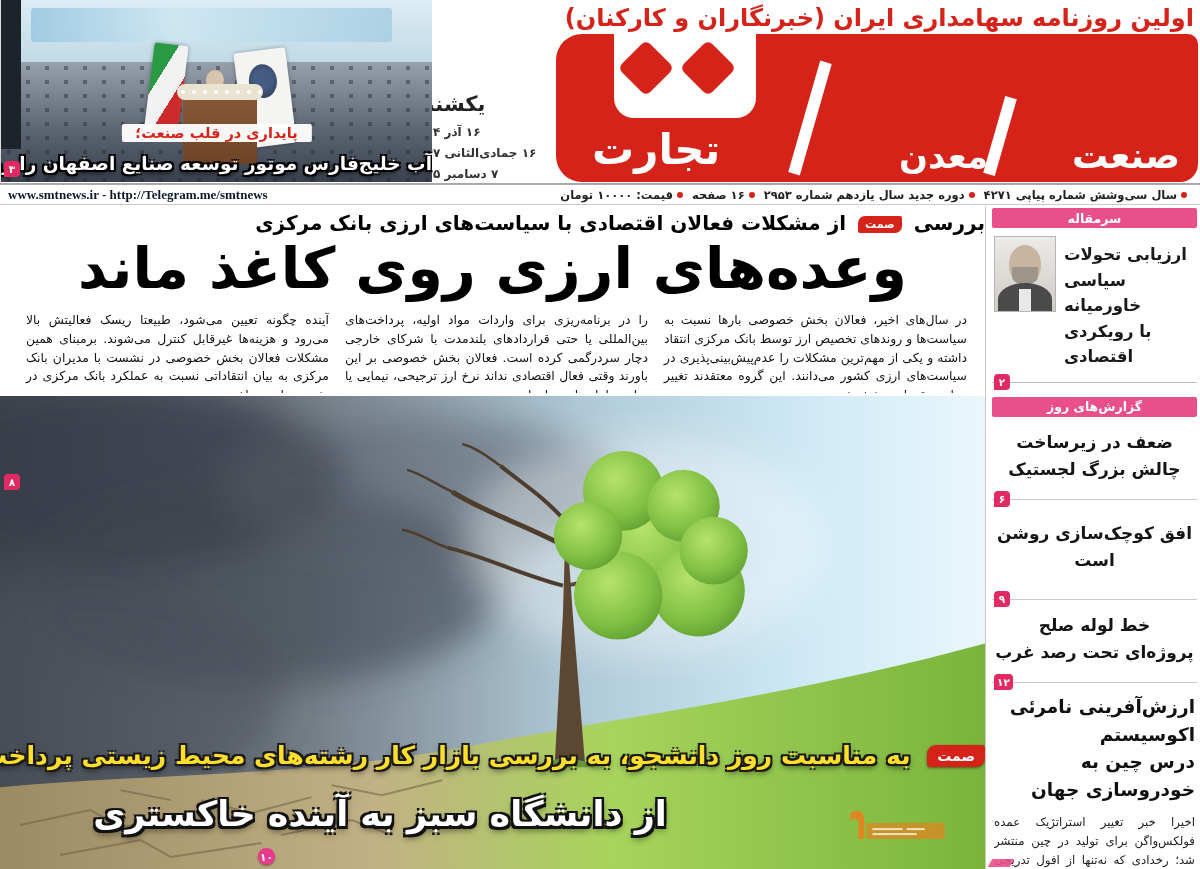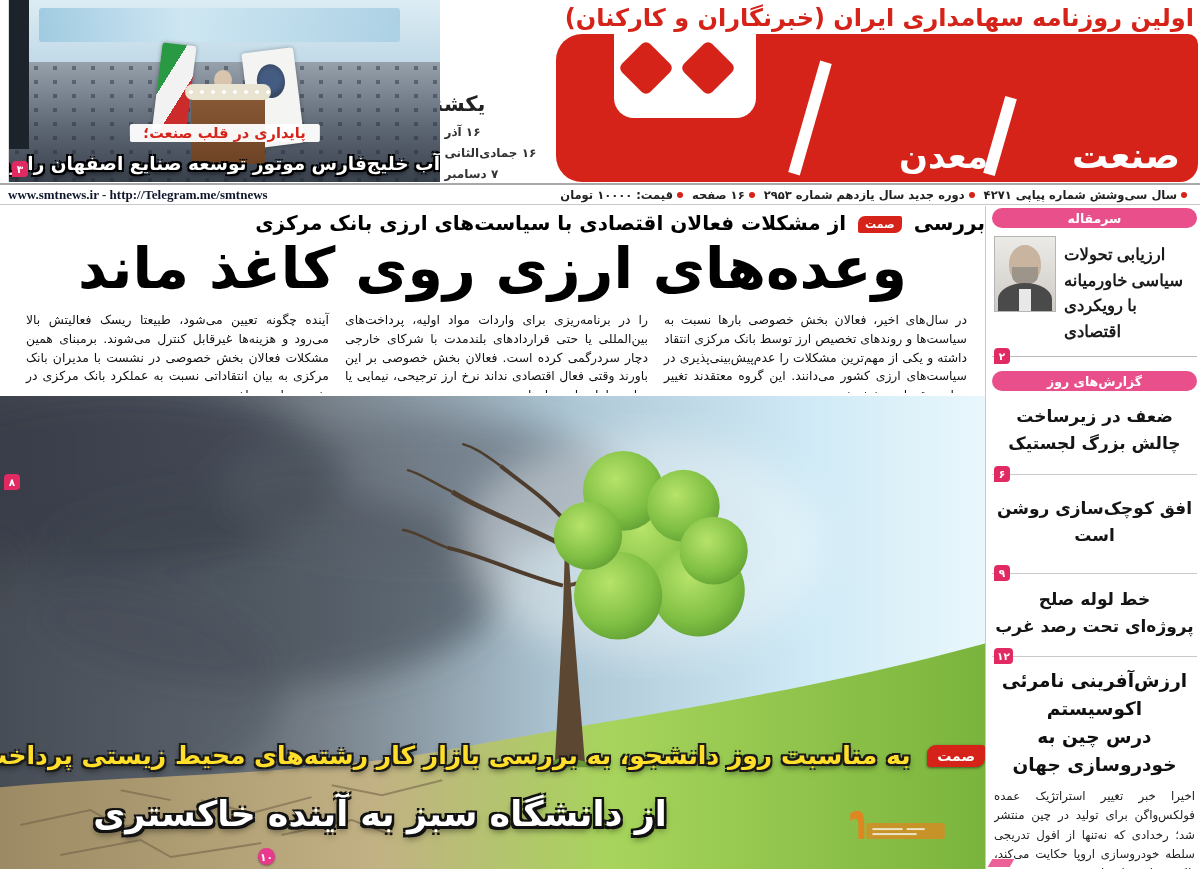--- a/index.html
+++ b/index.html
@@ -4,21 +4,21 @@
 <style>
   * { margin:0; padding:0; box-sizing:border-box; }
   html,body { background:#e9e9e9; }
   .page {
     width:1200px; height:869px; position:relative; margin:0 auto;
     background:#fff; overflow:hidden; direction:rtl;
     font-family:"DejaVu Sans", sans-serif; color:#111;
   }
 
   
-  .top-row { position:absolute; top:0; left:8px; right:0; height:182px; display:flex;border-radius:6px; }
+  .top-row { position:absolute; top:0; left:0; right:0; height:182px; display:flex;border-radius:6px; }
   .masthead { flex:1; position:relative; }
   .tagline {
     position:absolute; top:4px; right:6px; left:10px;
     text-align:right; color:#d6231a; font-weight:bold; font-size:24px; letter-spacing:-0.5px;
   }
   .logo-wrap { position:absolute; top:34px; right:2px; width:642px; height:148px; }
   .logo-red { position:absolute; inset:0; background:#d6231a; border-radius:26px 10px 18px 26px; }
   .logo-notch {
     position:absolute; top:0; left:58px; width:142px; height:84px;
     background:#fff; border-radius:0 0 20px 20px;
@@ -103,38 +103,38 @@
   .info-seg { white-space:nowrap; }
   .info-left { direction:ltr; font-family:"Liberation Serif", serif; font-size:13px; font-weight:bold; color:#0f172a; }
 
   
   .content { position:absolute; top:206px; left:0; right:0; bottom:0; display:flex; }
 
   
   .sidebar { width:215px; border-left:1px solid #c9c9c9; padding:2px 3px 0 6px; position:relative; overflow:hidden; }
   .section-bar {
     height:20px; background:#e94f8b; color:#fff; font-size:12.5px; font-weight:bold;
-    display:flex; align-items:center; justify-content:center; border-radius:10px;
+    display:flex; align-items:center; justify-content:center; border-radius:2px;
   }
   .editorial { position:relative; padding:8px 2px 12px; border-bottom:1px solid #bbb; display:flex; gap:6px; }
-  .ed-titles { flex:1; text-align:left; padding-top:6px; padding-left:2px;font-family:Liberation Serif, serif; }
+  .ed-titles { flex:1; text-align:left; padding-top:6px; padding-left:2px; }
   .ed-line { font-size:16.5px; font-weight:bold; line-height:1.55; color:#1a1a1a; text-align:left; }
   .portrait { width:62px; height:76px; background:linear-gradient(#eceae6,#cfccc7); border:1px solid #b5b5b5; position:relative; overflow:hidden; flex:none; }
   .p-head { position:absolute; top:8px; left:50%; transform:translateX(-50%); width:32px; height:38px; border-radius:50% 50% 45% 45%; background:#c8b49f; }
   .p-beard { position:absolute; top:30px; left:50%; transform:translateX(-50%); width:26px; height:18px; border-radius:0 0 50% 50%; background:#9d948a; }
   .p-suit { position:absolute; bottom:-4px; left:50%; transform:translateX(-50%); width:54px; height:32px; border-radius:50% 50% 0 0; background:#4a4a4a; }
   .p-shirt { position:absolute; bottom:0; left:50%; transform:translateX(-50%); width:12px; height:22px; background:#e8e8e8; }
   .ed-badge { left:2px; bottom:-8px; }
 
   .report-item { position:relative; padding:12px 2px 16px; border-bottom:1px solid #c9c9c9; text-align:center; }
   .report-line { font-size:17px; font-weight:bold; line-height:1.6; color:#151515; }
   .report-badge { left:2px; bottom:-8px; z-index:2; }
 
   .feature { position:relative; padding:10px 2px 0; }
-  .feature-line { font-size:18.5px; font-weight:bold; text-align:center; line-height:1.5; color:#101010; }
+  .feature-line { font-size:18.5px; font-weight:bold; line-height:1.5; color:#101010; }
   .feature-body {
     margin-top:9px; font-size:11.8px; line-height:1.62; text-align:justify; color:#222;
     height:238px; overflow:hidden;
   }
   .corner-mark { position:absolute; bottom:2px; left:4px; width:22px; height:8px; background:#e94f8b; transform:skewX(-30deg); opacity:.9; }
 
   
   .main-col { flex:1; position:relative; }
   .kicker { text-align:right; padding-top:5px; font-size:20px; font-weight:bold; color:#000; }
   .smt-chip {
@@ -185,20 +185,21 @@
 
       <div class="logo-wrap">
         <div class="logo-red"></div>
         <div class="logo-notch"></div>
         <div class="logo-diamond d1"></div>
         <div class="logo-diamond d2"></div>
         <div class="logo-slash s1"></div>
         <div class="logo-slash s2"></div>
         <div class="logo-word industry">صنعت</div>
         <div class="logo-word mine">معدن</div>
+        <div class="logo-word trade">تجارت</div>
       </div>
 
       <div class="dateblock">
         <div class="weekday">یکشنبه</div>
         <div class="dateline"><span>۱۶ آذر ۱۴۰۴</span><span class="red-dot"></span></div>
         <div class="dateline"><span>۱۶ جمادی‌الثانی ۱۴۴۷</span><span class="red-dot"></span></div>
         <div class="dateline"><span>۷ دسامبر ۲۰۲۵</span><span class="red-dot"></span></div>
       </div>
     </div>
 

